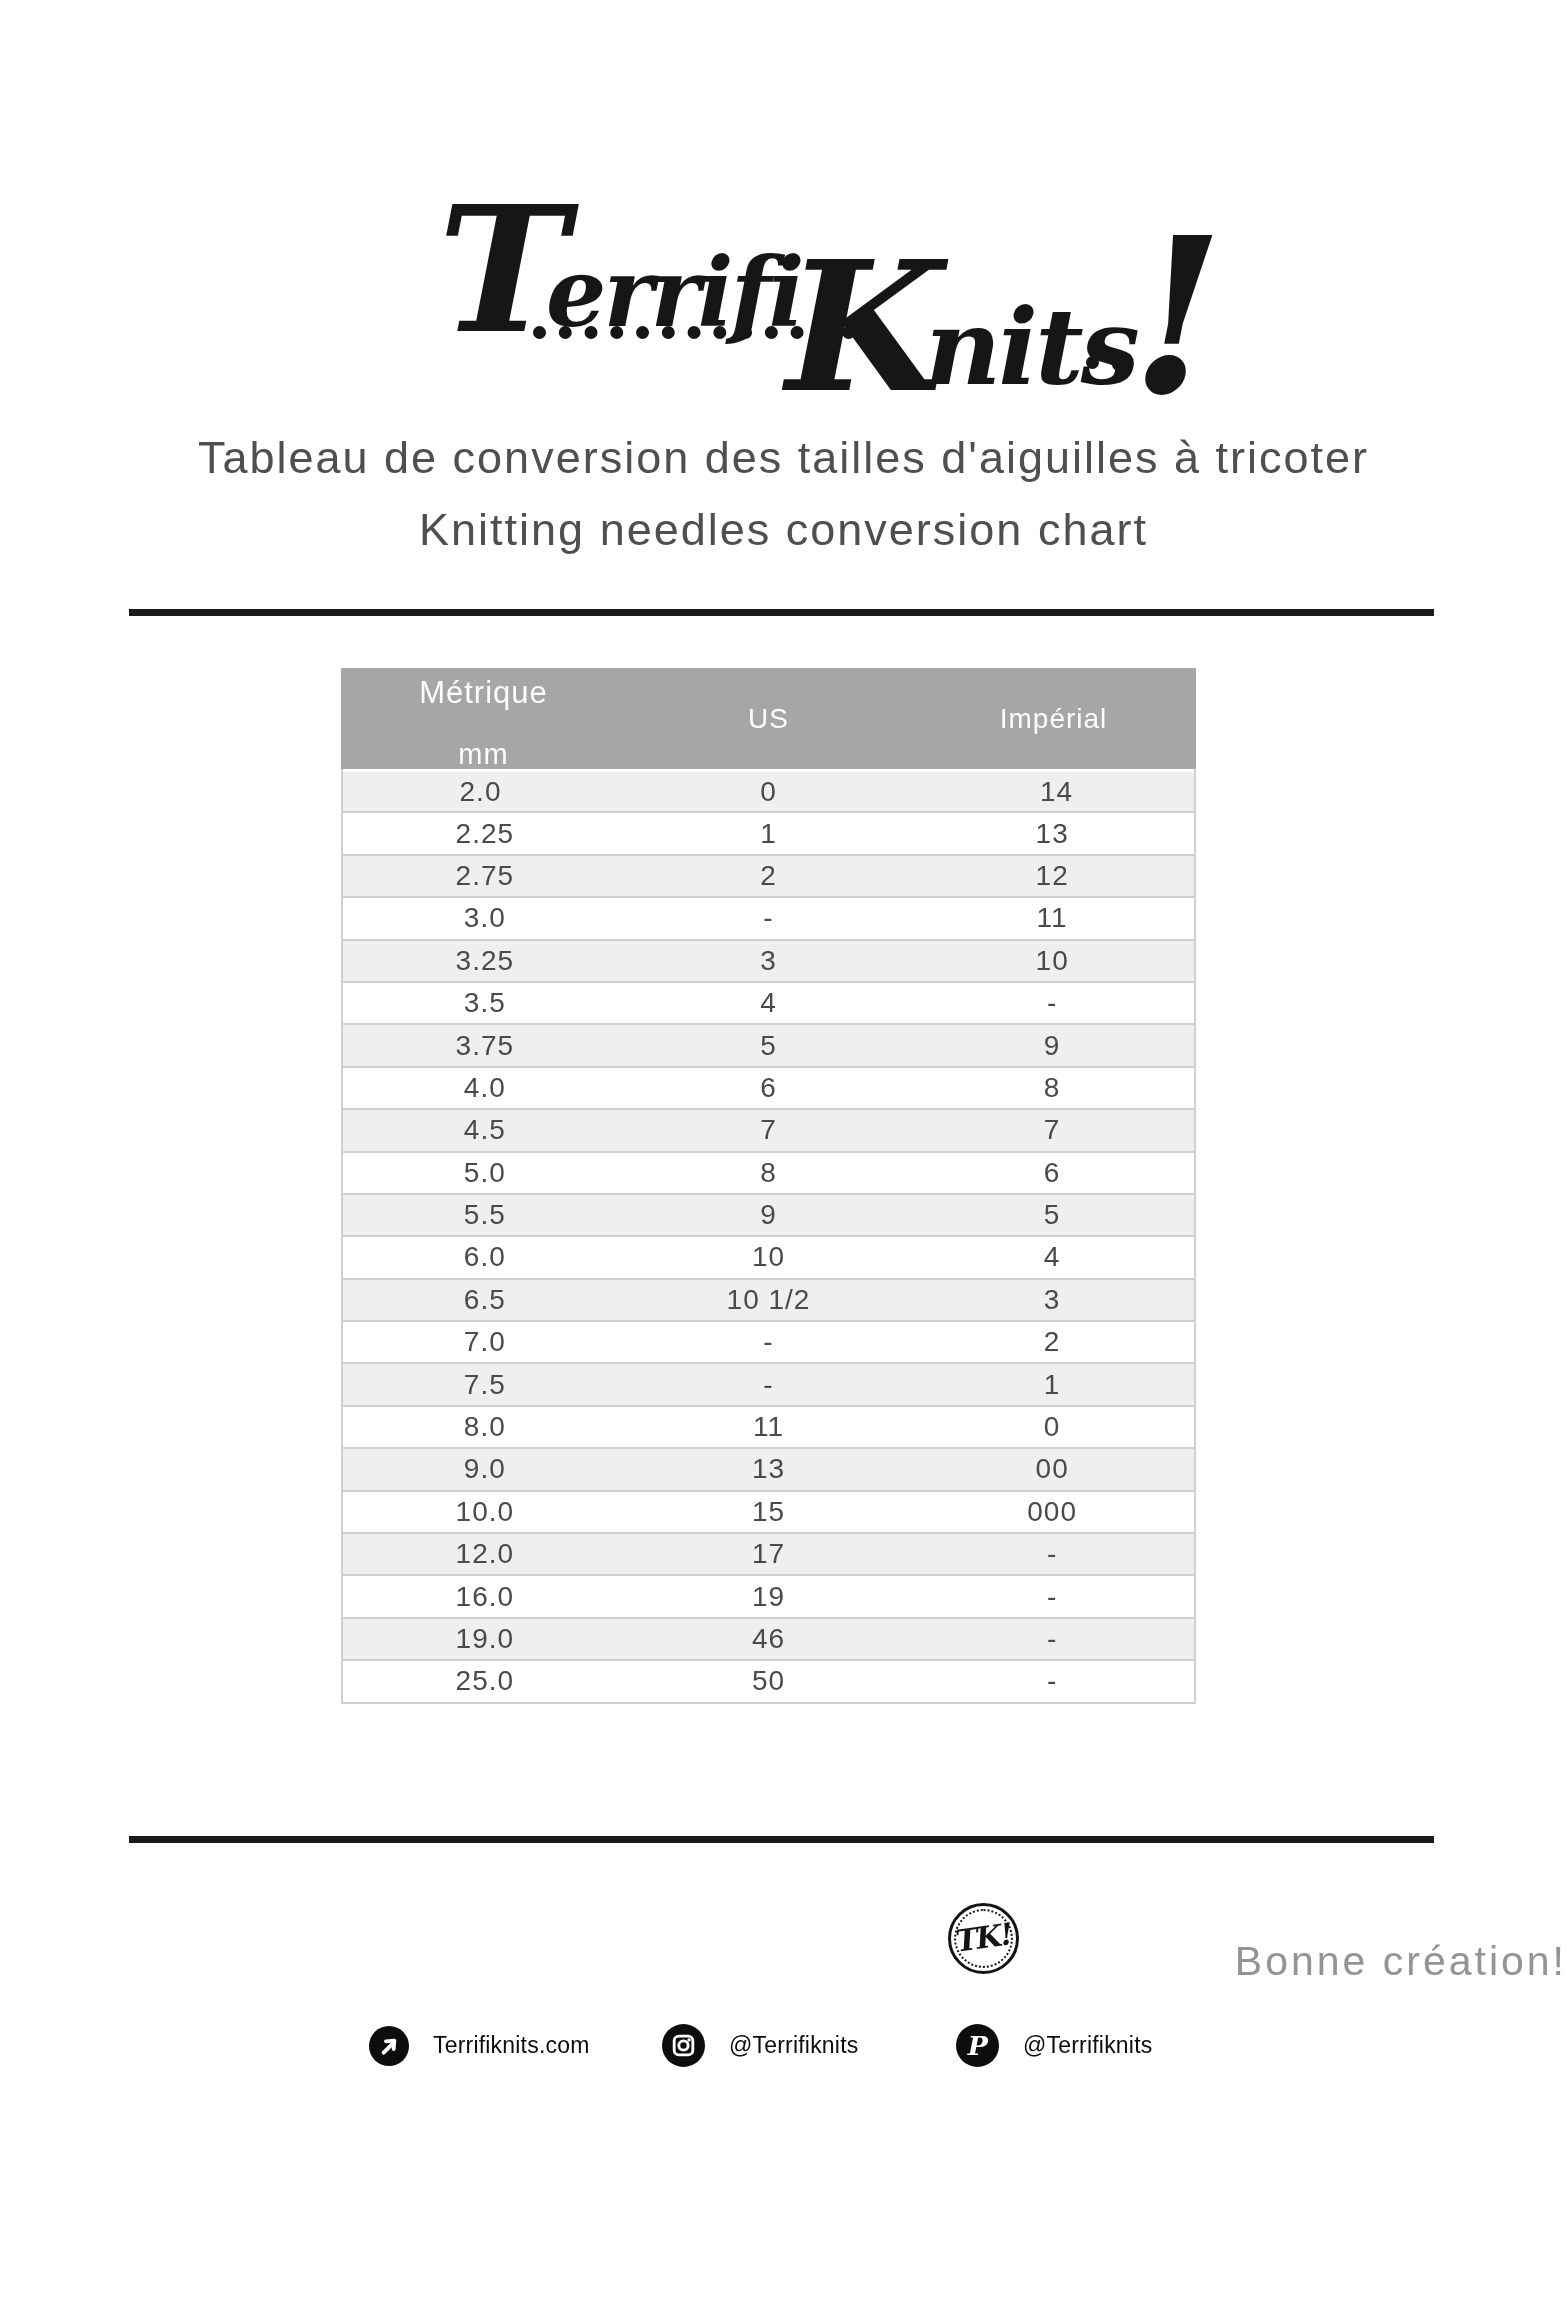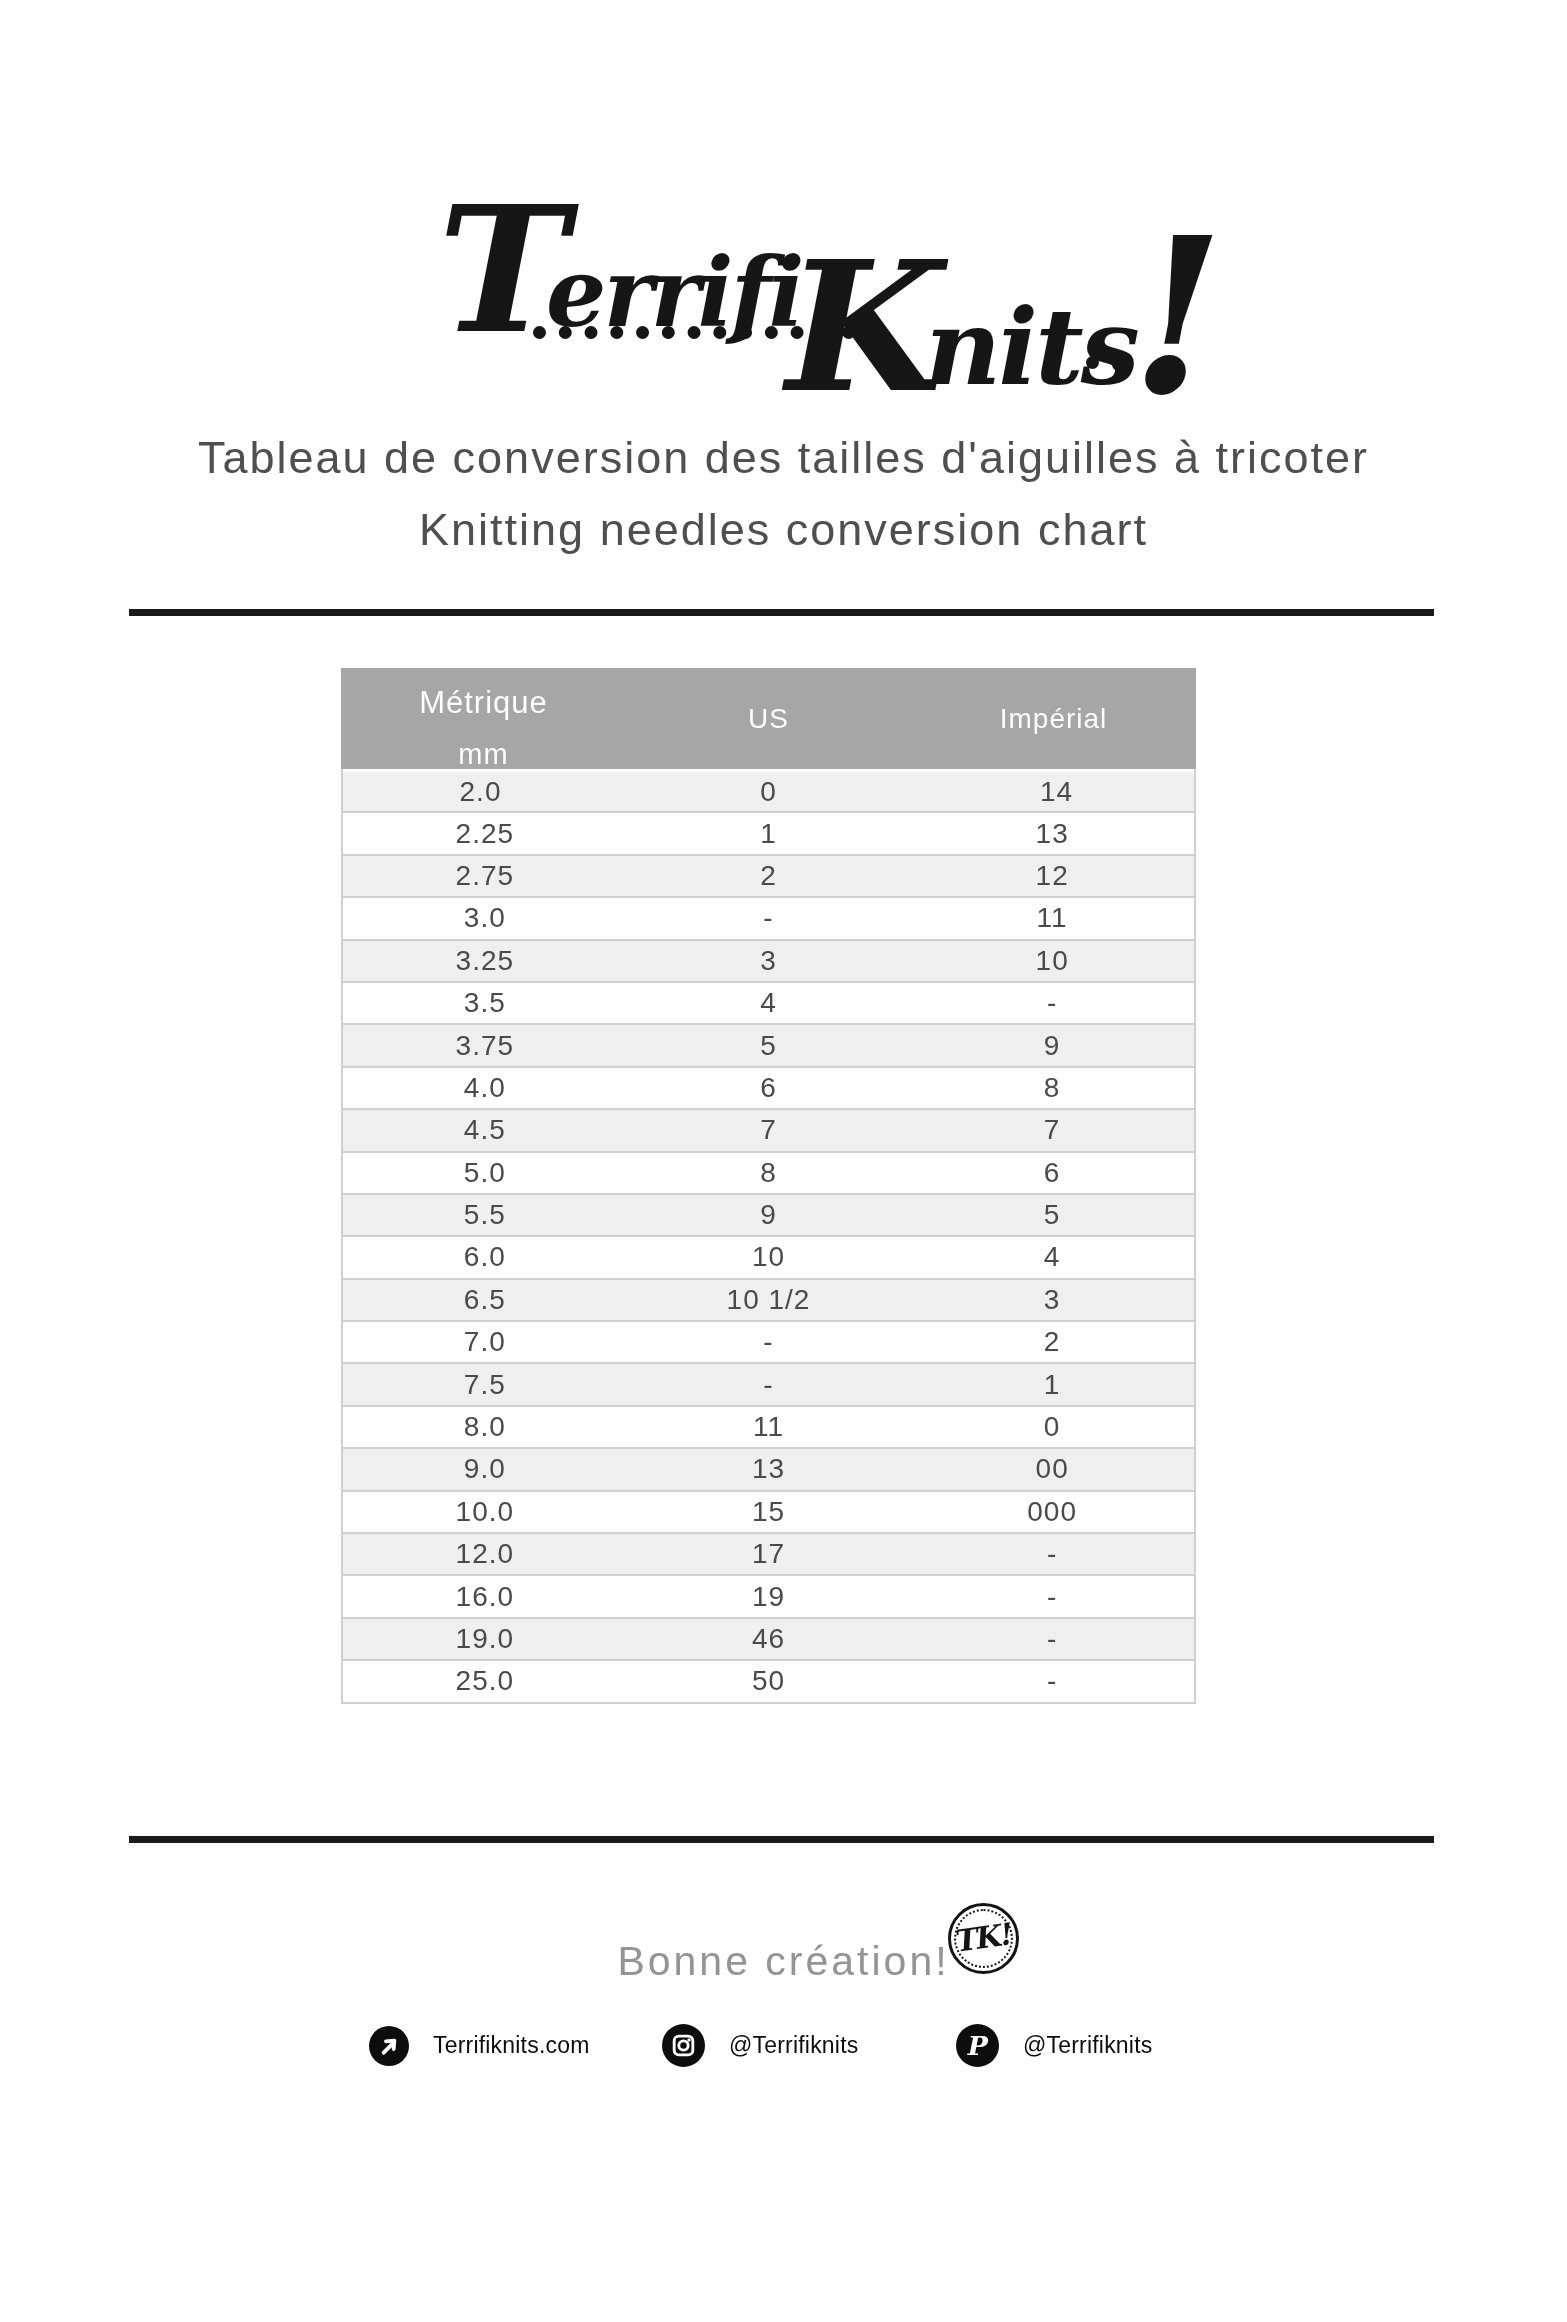--- a/index.html
+++ b/index.html
@@ -23,33 +23,33 @@
   .title-fr { top:431px; }
   .title-en { top:503px; }
 
   .rule { position:absolute; left:129px; width:1305px; height:7px; background:#1b1b1b; }
   .rule-top { top:609px; }
   .rule-bottom { top:1836px; }
 
   
   .ktable { position:absolute; left:341px; top:668px; width:855px; }
   .thead { display:grid; grid-template-columns:1fr 1fr 1fr; height:101px; background:#a6a6a6; color:#fdfdfd; font-weight:300; letter-spacing:1px; }
-  .th-metric { display:flex; flex-direction:column; align-items:center; justify-content:flex-end; padding-top:8px; }
+  .th-metric { display:flex; flex-direction:column; align-items:center; justify-content:space-between; padding-top:8px; }
   .th-metric .l1 { font-size:31px; line-height:34px; }
   .th-metric .l2 { font-size:29px; line-height:30px; margin-top:19px; }
   .th-center { display:flex; align-items:center; justify-content:center; font-size:28px; }
   .tbody { border:2px solid #d0d0d0; border-top:none; background:#ffffff; }
   .trow { display:grid; grid-template-columns:1fr 1fr 1fr; height:42.4px; align-items:center; text-align:center;
           border-top:2px solid #d0d0d0; color:#4a4a4a; font-size:28px; letter-spacing:1px; font-weight:300; }
   .trow:first-child { border-top:3px solid #ffffff;gap:13px; }
   .trow:nth-child(odd)  { background:#efefef; }
   .trow:nth-child(even) { background:#ffffff; }
 
   
-  .closing-message { position:absolute; top:1938px; left:0; width:1567px; text-align:center; color:#949494; font-size:41px; font-weight:300; letter-spacing:3px; }
+  .closing-message { position:absolute; top:1938px; left:0; width:1567px; text-align:right; color:#949494; font-size:41px; font-weight:300; letter-spacing:3px; }
   .stamp { position:absolute; left:948px; top:1903px; width:71px; height:71px; border:3px solid #141414; border-radius:50%; background:#fff; }
   .stamp::before { content:""; position:absolute; inset:3px; border:2px dotted #141414; border-radius:50%; }
   .stamp-text { position:absolute; left:0; top:14px; width:100%; text-align:center; font-family:"DejaVu Serif", serif; font-style:italic; font-weight:bold; font-size:30px; color:#141414; transform:rotate(-8deg); letter-spacing:-2px; }
 
   
   .social-item { position:absolute; top:2024px; height:43px; display:flex; align-items:center; gap:24px; cursor:pointer; }
   .si-web { left:369px; } .si-ig { left:662px; } .si-pin { left:956px; }
   .social-item .label { font-size:23px; color:#0d0d0d; letter-spacing:0.2px; }
   .icon { display:block; }
 </style>

